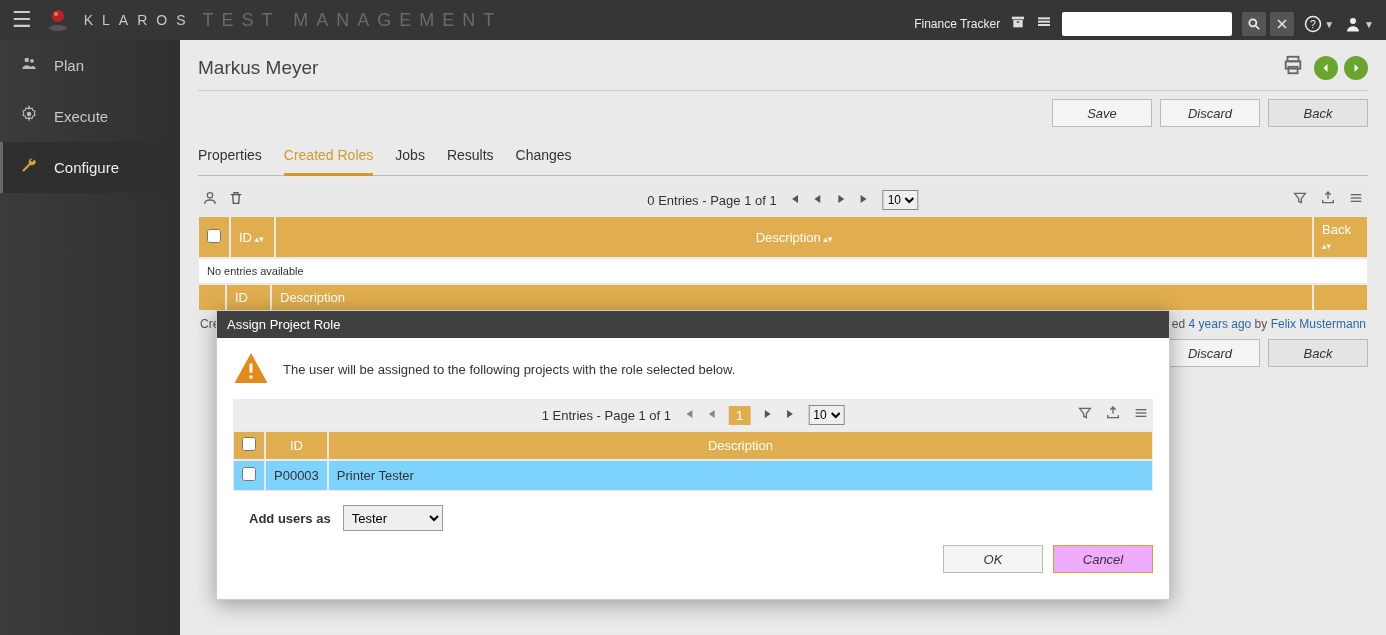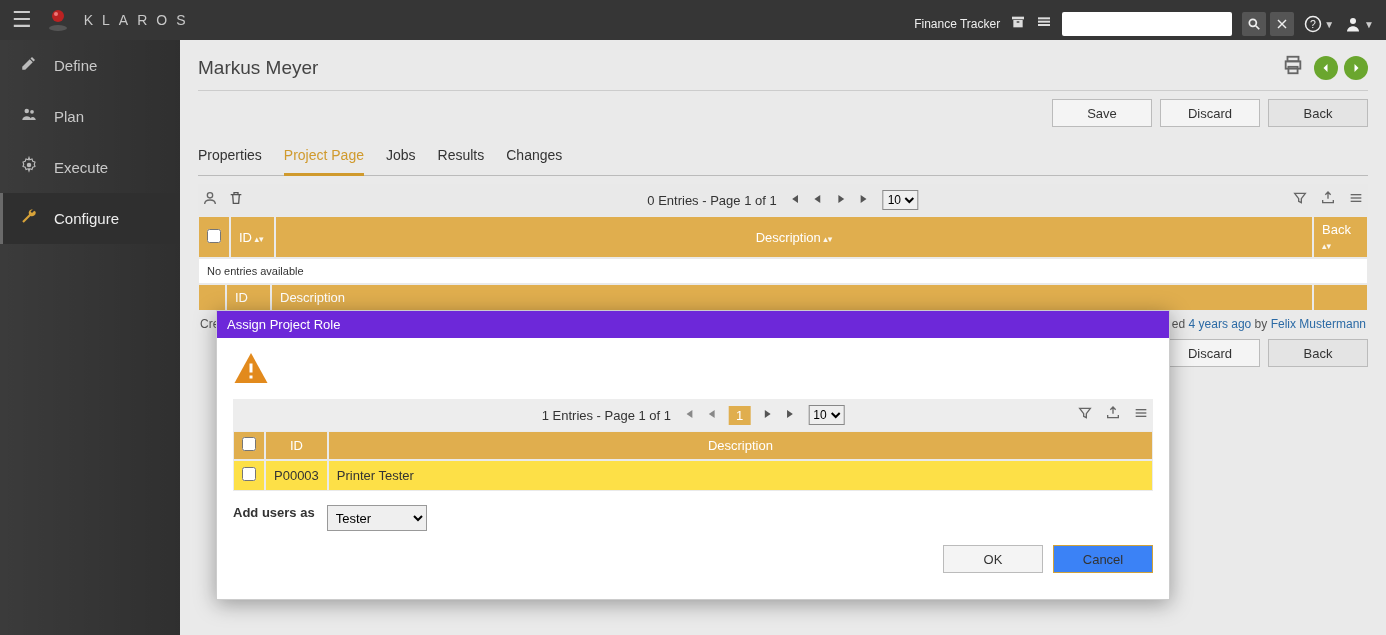--- a/index.html
+++ b/index.html
@@ -25,77 +25,78 @@
   .side-icon { width:22px; text-align:center; font-size:18px; }
 
   
   .main { position:absolute; left:180px; top:40px; right:0; bottom:0; padding: 10px 18px 10px 18px; overflow:hidden; }
   .page-title-row { display:flex; align-items:center; border-bottom:1px solid #ccc; padding:4px 0 8px 0; }
   .page-title { font-size:19px; color:#444; }
   .circle-btn { width:24px; height:24px; border-radius:50%; background:#6aa62e; color:#fff; display:flex; align-items:center; justify-content:center; font-size:14px; margin-left:6px; }
   .print-icon { font-size:22px; color:#666; margin-left:auto; margin-right:4px; }
 
   .btn-row { display:flex; justify-content:flex-end; gap:8px; padding:8px 0 12px 0; }
-  .btn { min-width:100px; height:28px; background:#f4f4f4; border:1px solid #bbb; display:flex; align-items:center; justify-content:center; font-size:13px; cursor:pointer; }
+  .btn { min-width:100px; height:28px; background:#f4f4f4; border:1px solid #bbb; display:flex; align-items:center; justify-content:center; font-size:13px; cursor:pointer;font-style:italic; }
   .btn.primary { background:#e4e4e4; font-weight:500; }
 
   .tabs { display:flex; gap:22px; border-bottom:1px solid #bbb; padding: 0 0 0 0; }
   .tab { padding: 8px 0 10px 0; font-size:14px; color:#333; cursor:pointer; }
   .tab.active { color:#d09a2d; border-bottom:3px solid #d09a2d; margin-bottom:-1px; }
 
   .panel { background:#0f172a; margin-top:8px; }
   .toolbar2 { display:flex; align-items:center; padding:6px 4px; background:#e9e9e9; gap:10px; position:relative; }
   .toolbar2 .center { position:absolute; left:50%; transform:translateX(-50%); display:flex; align-items:center; gap:10px; }
   .toolbar2 .right { margin-left:auto; display:flex; align-items:center; gap:12px; }
   .tb-icon { color:#666; font-size:16px; cursor:pointer; }
   .pager-btn { color:#555; cursor:pointer; }
   select.pgsz { height:20px; font-size:12px; border:1px solid #888; }
 
   table.datatable { width:100%; border-collapse:separate; border-spacing:0 0; }
   table.datatable th { background:#e0ae4e; color:#fff; font-weight:500; padding:5px 8px; font-size:13px; text-align:left; border:1px solid #eaeaea; }
   table.datatable th.chk { width:28px; text-align:center; }
-  table.datatable td { background:#fde047; padding:6px 8px; border:1px solid #eaeaea; font-size:13px; }
+  table.datatable td { background:#7dd3fc; padding:6px 8px; border:1px solid #eaeaea; font-size:13px; }
   .noentries { background:#fff; padding:6px 8px; font-size:11px; border:1px solid #eaeaea; }
   .footer-row th { background:#e0ae4e; color:#fff; padding:5px 8px; font-size:13px; text-align:center; border:1px solid #eaeaea; font-weight:500; }
 
   .audit { font-size:12px; color:#555; padding:6px 2px 2px 2px; display:flex; }
   .audit a { color:#2b6aa5; text-decoration:none; }
   .audit .right { margin-left:auto; }
 
   
   .modal { position:absolute; left:216px; top:310px; width:954px; background:#fff; box-shadow:0 4px 20px rgba(0,0,0,.35); border:1px solid #ccc; }
-  .modal-title { background:#6d28d9; color:#fff; font-size:13px; padding:6px 10px; }
+  .modal-title { background:#404040; color:#fff; font-size:13px; padding:6px 10px; }
   .modal-body { padding:6px 0 12px 0; }
   .warn-row { display:flex; align-items:center; gap:14px; padding:6px 16px 10px 16px; }
   .warn-icon { color:#e28a1d; }
   .modal .inner { padding:0 16px; }
   .modal .toolbar2 { background:#ededed; }
   .modal table.datatable th { background:#e0ae4e; }
   .modal table.datatable td.chk { width:28px; text-align:center; }
-  .addusers { display:flex; align-items:flex-start; gap:12px; padding:14px 0 8px 0; font-weight:600; font-size:13px; }
+  .addusers { display:flex; align-items:center; gap:12px; padding:14px 0 8px 0; font-weight:600; font-size:13px;margin-left:16px; }
   .role-select { width:100px; height:26px; border:1px solid #999; font-size:13px; padding:2px 4px; }
   .modal-actions { display:flex; justify-content:flex-end; gap:10px; padding:6px 16px 14px 16px; }
-  .btn.cancel { border:1px solid #d0a23a; background:#3b82f6; }
+  .btn.cancel { border:1px solid #d0a23a; background:#f0abfc; }
 
   .sort-ind::after{ content:' \25B4\25BE'; font-size:9px; color:#fff; opacity:.9;}
   input[type=checkbox]{ width:14px; height:14px; }
 </style>
 </head>
 <body>
 
 <div class="topbar">
   <span class="hamburger">☰</span>
   <span class="logo">
     <svg width="26" height="26" viewBox="0 0 26 26">
       <ellipse cx="13" cy="21" rx="9" ry="3" fill="#555"></ellipse>
       <circle cx="13" cy="9" r="6" fill="#b22"></circle>
       <circle cx="11" cy="7" r="2" fill="#e77"></circle>
     </svg>
   </span>
   <span class="brand">KLAROS</span>
+  <span class="brand-sub">TEST MANAGEMENT</span>
   <div class="top-right">
     <span class="top-label">Finance Tracker</span>
     <span class="top-icon">
       <svg width="16" height="16" viewBox="0 0 24 24" fill="#ddd">
           <rect x="3" y="4" width="18" height="4"></rect>
           <rect x="5" y="9" width="14" height="11"></rect>
           <rect x="10" y="11" width="4" height="2" fill="#363636"></rect>
         </svg>
     </span>
     <span class="top-icon">
@@ -129,27 +130,20 @@
       <svg width="18" height="18" viewBox="0 0 24 24" fill="#eee">
           <circle cx="12" cy="8" r="4"></circle>
           <path d="M4 22c0-4 4-7 8-7s8 3 8 7z"></path>
         </svg>
       <span style="font-size:10px">▼</span>
     </span>
   </div>
 </div>
 
 <div class="sidebar">
-  <div class="side-item">
-    <span class="side-icon"><svg width="18" height="18" viewBox="0 0 24 24" fill="#bbb">
-          <path d="M3 17l10-10 4 4-10 10H3v-4z"></path>
-          <path d="M14 6l4 4 2-2-4-4-2 2z"></path>
-        </svg></span>
-    <span>Define</span>
-  </div>
   <div class="side-item">
     <span class="side-icon"><svg width="18" height="18" viewBox="0 0 24 24" fill="#bbb">
           <circle cx="9" cy="8" r="3"></circle>
           <circle cx="16" cy="9" r="2.5"></circle>
           <path d="M3 20c0-3 3-5 6-5s6 2 6 5"></path>
           <path d="M13 20c0-2 2-4 4-4s4 2 4 4"></path>
         </svg></span>
     <span>Plan</span>
   </div>
   <div class="side-item">
@@ -190,21 +184,21 @@
   </div>
 
   <div class="btn-row">
     <div class="btn">Save</div>
     <div class="btn">Discard</div>
     <div class="btn primary">Back</div>
   </div>
 
   <div class="tabs">
     <div class="tab">Properties</div>
-    <div class="tab active">Project Page</div>
+    <div class="tab active">Created Roles</div>
     <div class="tab">Jobs</div>
     <div class="tab">Results</div>
     <div class="tab">Changes</div>
   </div>
 
   <div class="panel">
     <div class="toolbar2">
       <span class="tb-icon"><svg width="16" height="16" viewBox="0 0 24 24" fill="none" stroke="#666" stroke-width="2">
             <circle cx="12" cy="8" r="4"></circle>
             <path d="M4 21c0-4 4-6 8-6s8 2 8 6"></path>
@@ -291,20 +285,21 @@
   <div class="modal-title">Assign Project Role</div>
   <div class="modal-body">
     <div class="warn-row">
       <span class="warn-icon">
         <svg width="36" height="36" viewBox="0 0 24 24" fill="#e28a1d">
             <path d="M12 2L1 22h22L12 2z"></path>
             <rect x="11" y="9" width="2" height="6" fill="#fff"></rect>
             <rect x="11" y="17" width="2" height="2" fill="#fff"></rect>
           </svg>
       </span>
+      <span>The user will be assigned to the following projects with the role selected below.</span>
     </div>
 
     <div class="inner">
       <div class="toolbar2">
         <div class="center">
           <span>1 Entries - Page 1 of 1</span>
           <span class="pager-btn"><svg width="14" height="14" viewBox="0 0 24 24" fill="#888">
                 <path d="M6 5v14M20 5l-10 7 10 7z"></path>
               </svg></span>
           <span class="pager-btn"><svg width="14" height="14" viewBox="0 0 24 24" fill="#888">

